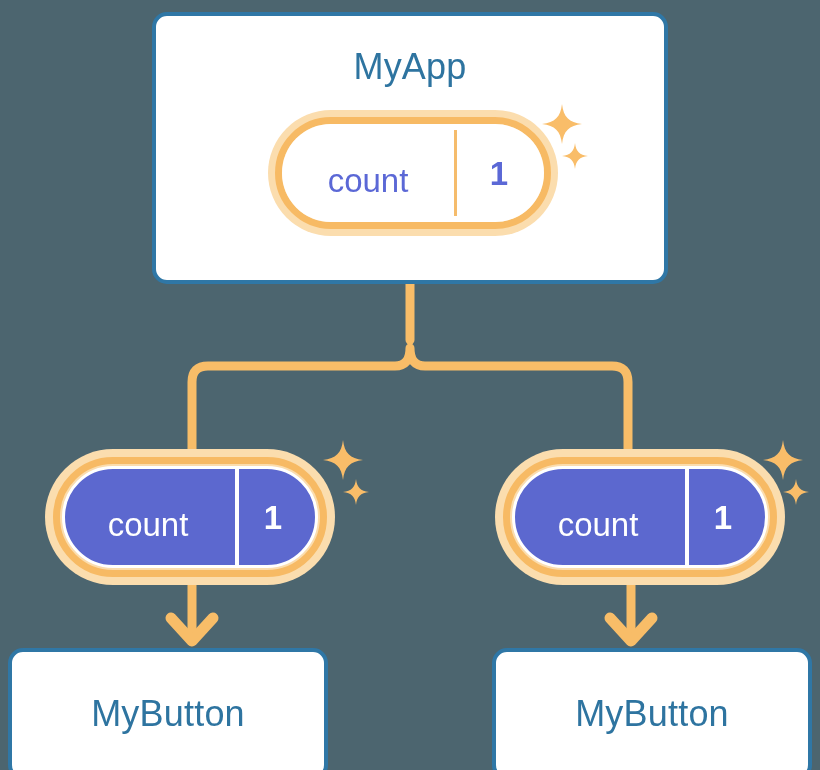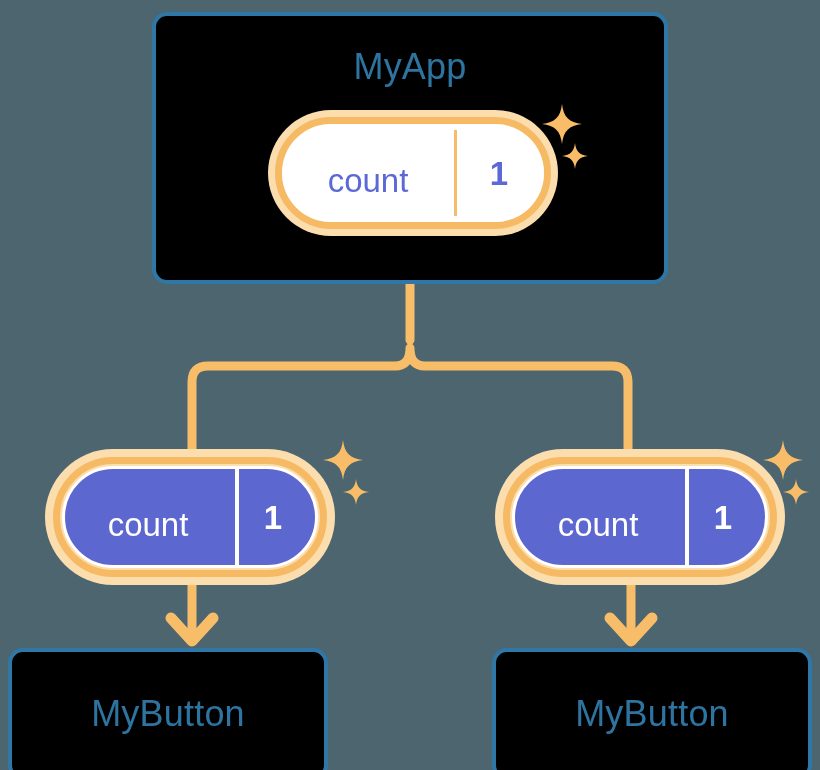--- a/index.html
+++ b/index.html
@@ -27,21 +27,21 @@
     top: 0;
     width: 820px;
     height: 770px;
     pointer-events: none;
   }
 
   
   .card {
     position: absolute;
     box-sizing: border-box;
-    background: #000000;
+    background: #ffffff;
     border: 4px solid #2f77a6;
     border-radius: 15px;
     display: flex;
     flex-direction: column;
     align-items: center;
   }
   .card-title {
     color: #2e74a0;
     font-size: 36px;
     font-weight: 400;

